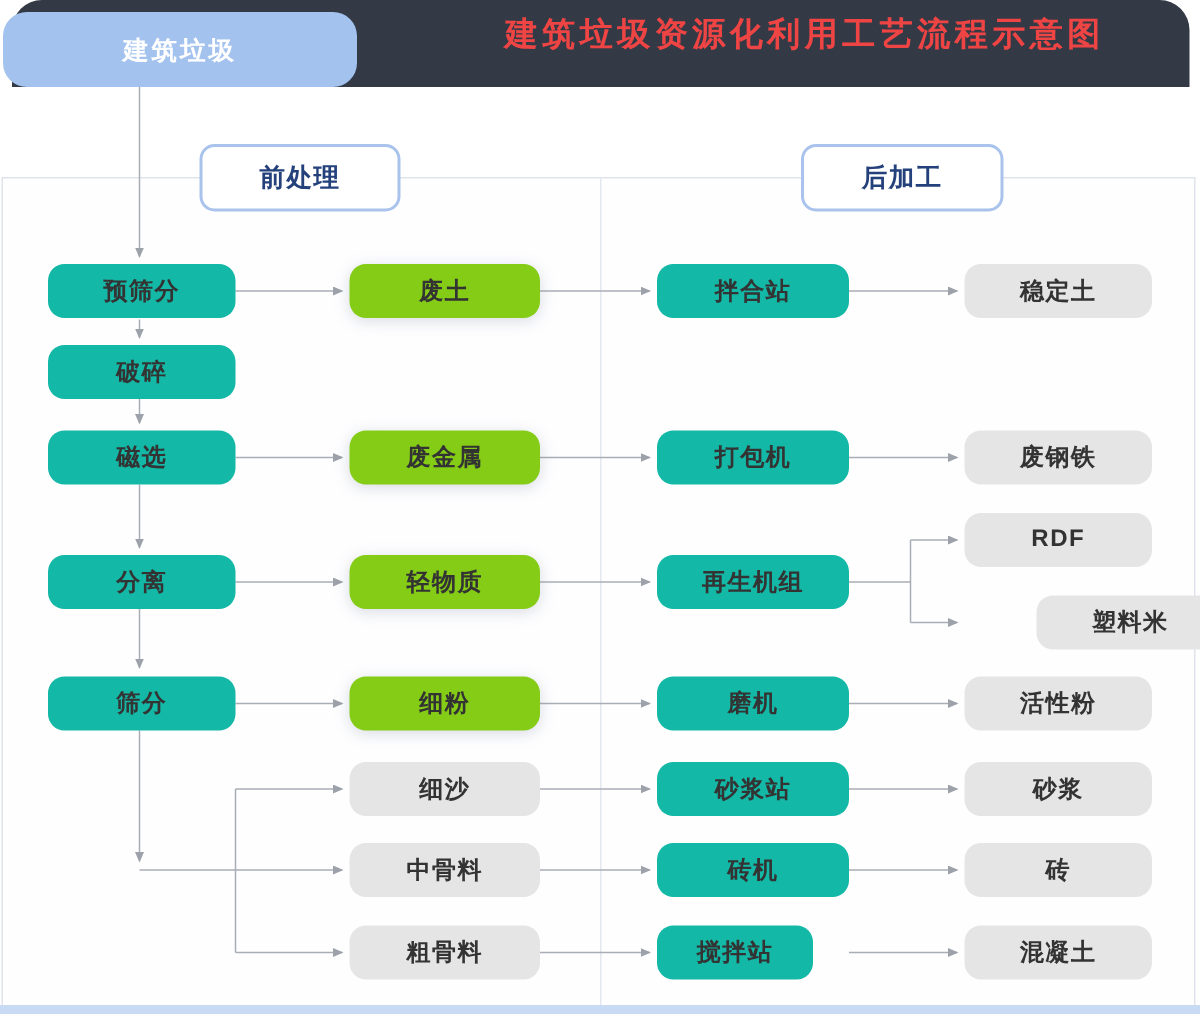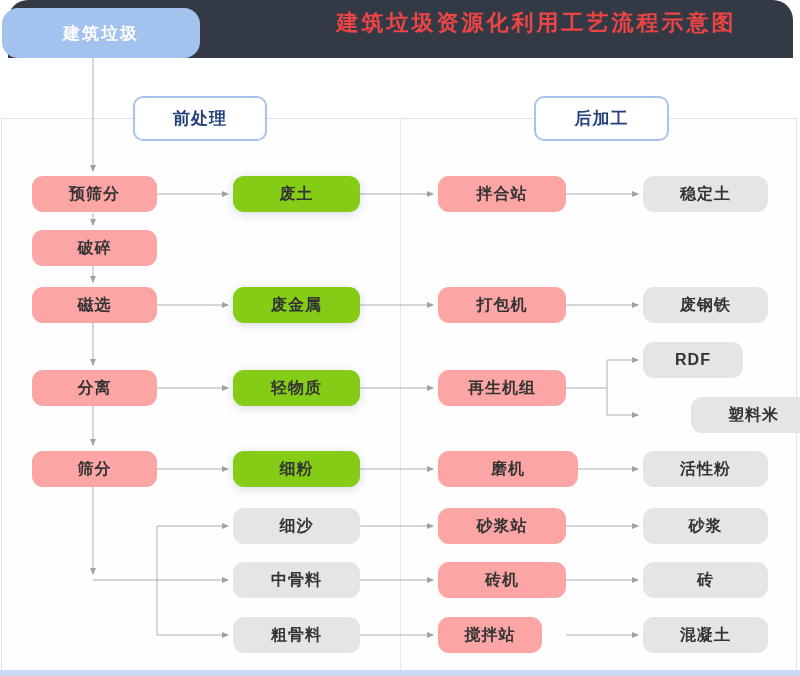--- a/index.html
+++ b/index.html
@@ -12,21 +12,21 @@
   .header-bar{
     position:absolute;left:8px;top:0;width:785px;height:58px;
     background:#333A46;border-radius:20px 20px 0 0;
   }
   .header-title{
     position:absolute;left:200px;top:0;width:593px;height:46px;
     display:flex;align-items:center;justify-content:center;
     color:#ef4444;font-size:22px;font-weight:bold;letter-spacing:3px;padding-left:40px;
   }
   .header-tab{
-    position:absolute;left:2px;top:8px;width:198px;height:50px;
+    position:absolute;left:2px;top:8px;width:236px;height:50px;
     background:#A3C2EE;border-radius:16px;
     display:flex;align-items:center;justify-content:center;
     color:#ffffff;font-size:17px;font-weight:bold;letter-spacing:2px;
     z-index:2;
   }
   
   .canvas{
     position:absolute;left:1px;top:118px;width:794px;height:552px;
     border:1px solid #DFE4EC;background:#FEFEFF;
   }
@@ -46,21 +46,21 @@
     color:#24417C;font-size:17px;font-weight:bold;letter-spacing:1px;
     z-index:3;
   }
   
   .box{
     position:absolute;height:36px;border-radius:11px;
     display:flex;align-items:center;justify-content:center;
     font-size:16px;font-weight:bold;color:#333333;letter-spacing:1px;
     z-index:2;
   }
-  .blue{background:#fca5a5;font-family:Liberation Serif, serif;}
+  .blue{background:#14b8a6;font-family:Liberation Serif, serif;}
   .yellow{background:#e5e5e5;}
   .white{background:#84cc16;box-shadow:0 2px 10px rgba(120,130,150,0.28);}
   
   svg.wires{position:absolute;left:0;top:0;z-index:1;}
 </style>
 </head>
 <body>
 
 <div class="header-bar"></div>
 <div class="header-title">建筑垃圾资源化利用工艺流程示意图</div>
@@ -134,25 +134,25 @@
 <div class="box white" style="left:233px;top:287px;width:127px;">废金属</div>
 <div class="box white" style="left:233px;top:370px;width:127px;">轻物质</div>
 <div class="box white" style="left:233px;top:451px;width:127px;">细粉</div>
 <div class="box yellow" style="left:233px;top:508px;width:127px;">细沙</div>
 <div class="box yellow" style="left:233px;top:562px;width:127px;">中骨料</div>
 <div class="box yellow" style="left:233px;top:617px;width:127px;">粗骨料</div>
 
 <div class="box blue" style="left:438px;top:176px;width:128px;">拌合站</div>
 <div class="box blue" style="left:438px;top:287px;width:128px;">打包机</div>
 <div class="box blue" style="left:438px;top:370px;width:128px;">再生机组</div>
-<div class="box blue" style="left:438px;top:451px;width:140px;">磨机</div>
+<div class="box blue" style="left:438px;top:451px;width:128px;">磨机</div>
 <div class="box blue" style="left:438px;top:508px;width:128px;">砂浆站</div>
 <div class="box blue" style="left:438px;top:562px;width:128px;">砖机</div>
 <div class="box blue" style="left:438px;top:617px;width:104px;">搅拌站</div>
 
 <div class="box yellow" style="left:643px;top:176px;width:125px;">稳定土</div>
 <div class="box yellow" style="left:643px;top:287px;width:125px;">废钢铁</div>
-<div class="box yellow" style="left:643px;top:342px;width:100px;">RDF</div>
+<div class="box yellow" style="left:643px;top:342px;width:125px;">RDF</div>
 <div class="box yellow" style="left:643px;top:397px;width:125px;margin-left:48px;">塑料米</div>
 <div class="box yellow" style="left:643px;top:451px;width:125px;">活性粉</div>
 <div class="box yellow" style="left:643px;top:508px;width:125px;">砂浆</div>
 <div class="box yellow" style="left:643px;top:562px;width:125px;">砖</div>
 <div class="box yellow" style="left:643px;top:617px;width:125px;">混凝土</div>
 
 </body></html>

